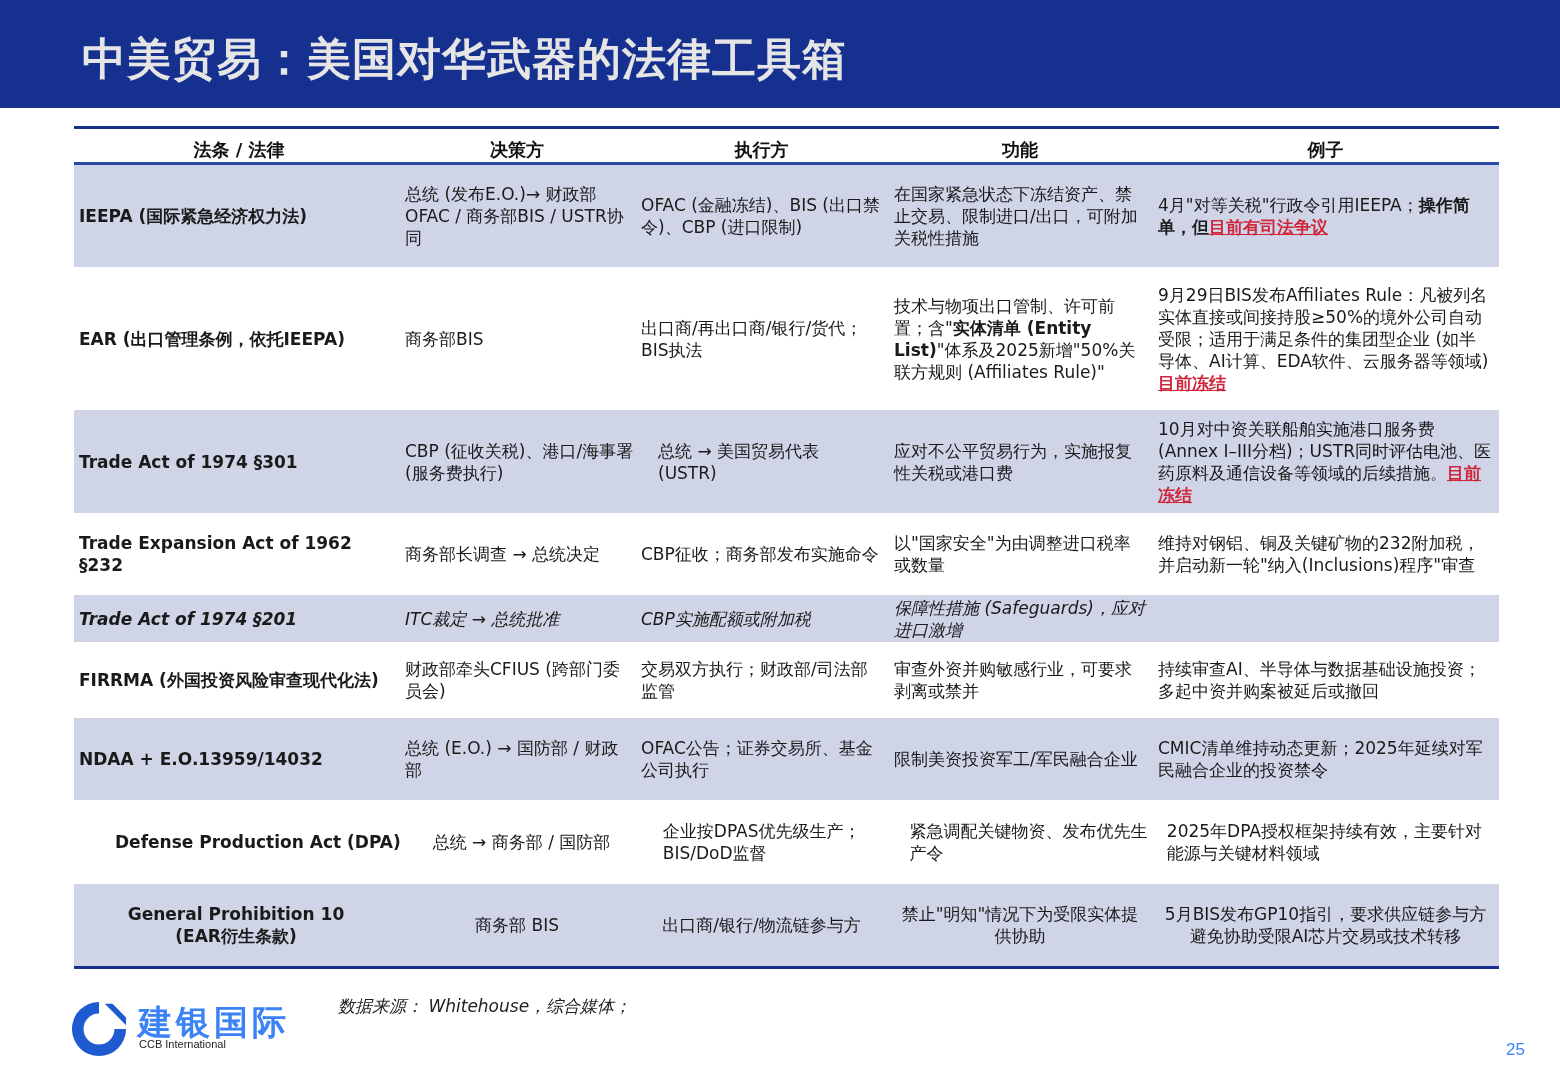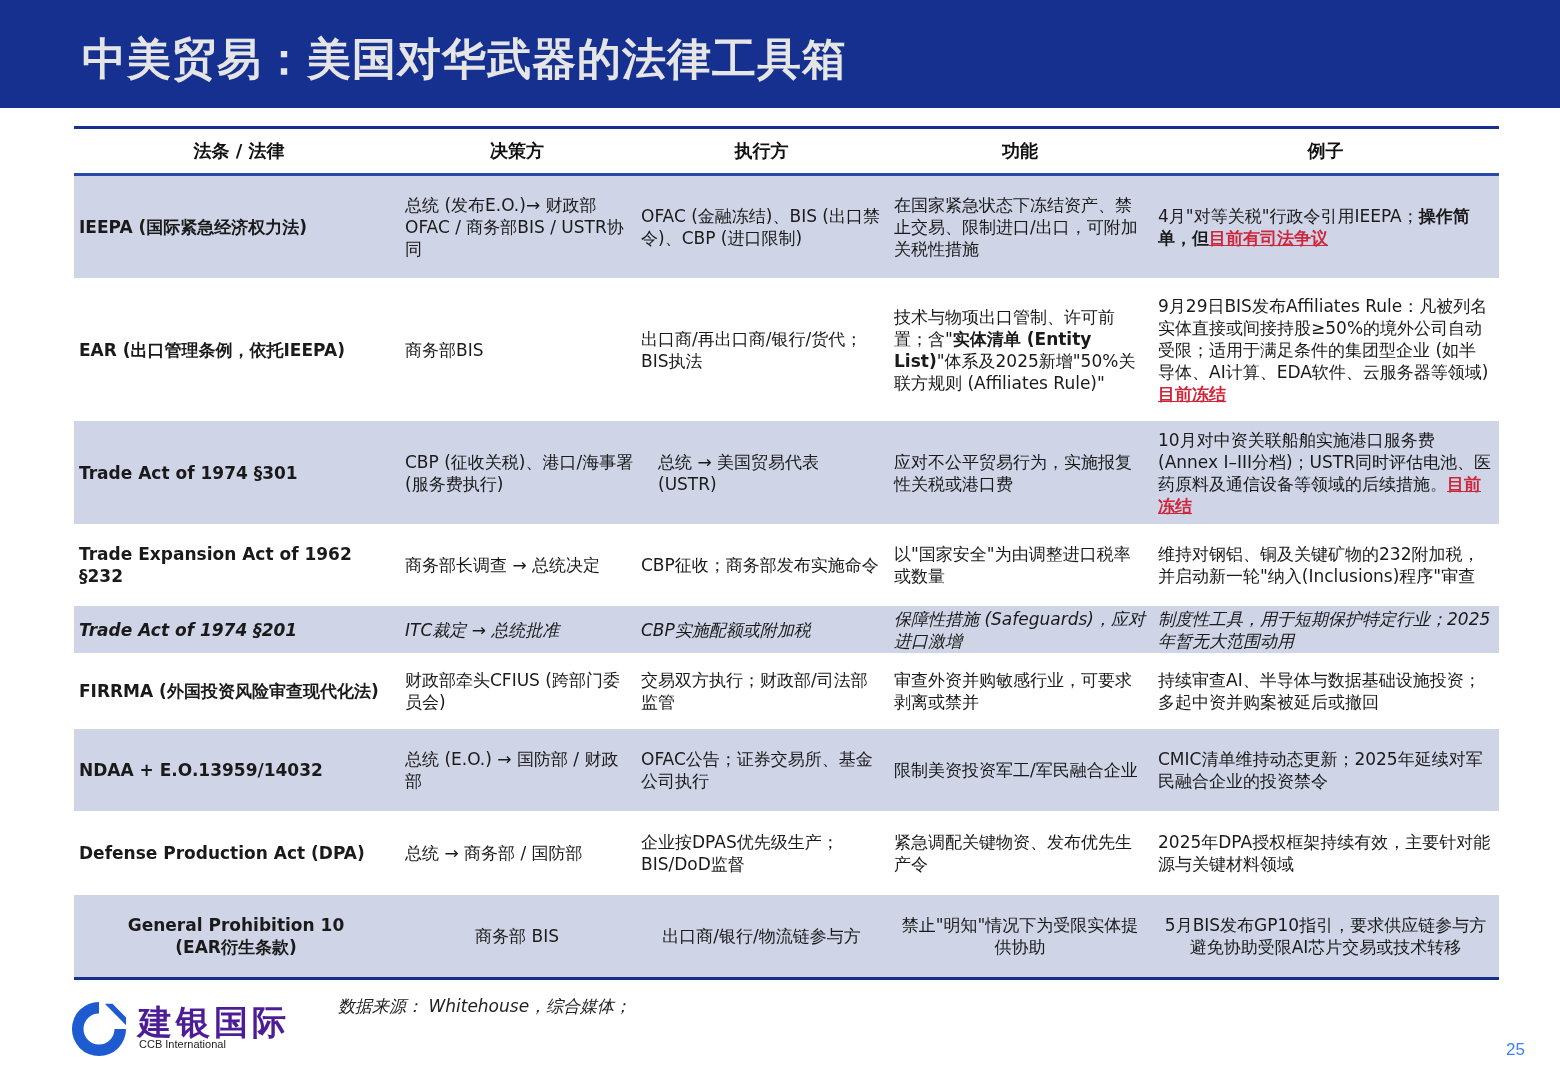--- a/index.html
+++ b/index.html
@@ -14,21 +14,21 @@
     position: absolute; left: 82px; top: 30px;
     font-size: 44px; font-weight: bold; color: #e5e5e5; letter-spacing: 1px;
     font-family: "DejaVu Sans", sans-serif;
   }
 
   .table-wrap {
     position: absolute; left: 74px; top: 126px; width: 1425px;
   }
   .rule-top { height: 3px; background: #15308f; }
   .thead {
-    display: flex; height: 47px; align-items: center;
+    display: flex; height: 36px; align-items: flex-end;
     border-bottom: 3px solid #2a49a8;
   }
   .th {
     font-size: 18px; font-weight: bold; text-align: center; color: #111;
   }
   .row { display: flex; align-items: center; }
   .row.shaded { background: #cfd5e7; }
   .cell { font-size: 17px; line-height: 22px; padding: 0 6px; color: #1a1a1a; }
   .c1 { width: 325px; font-weight: bold; padding-left: 5px; }
   .c2 { width: 236px; }
@@ -40,21 +40,21 @@
   .rule-bottom { height: 3px; background: #15308f; }
 
   .source {
     position: absolute; left: 338px; top: 995px;
     font-size: 17px; font-style: italic; color: #222;
   }
   .logo { position: absolute; left: 70px; top: 998px; width: 260px; height: 64px; }
   .logo-icon { position: absolute; left: 0; top: 2px; width: 58px; height: 58px; }
   .logo-cn {
     position: absolute; left: 68px; top: 2px;
-    font-size: 34px; font-weight: bold; color: #4c1d95; letter-spacing: 4px;
+    font-size: 34px; font-weight: bold; color: #3b82f6; letter-spacing: 4px;
   }
   .logo-en {
     position: absolute; left: 69px; top: 40px;
     font-size: 11px; color: #222; font-family: Liberation Sans, sans-serif;
   }
   .page-number {
     position: absolute; left: 1506px; top: 1040px; font-size: 17px; color: #3b82f6;
     font-family: "Liberation Sans", sans-serif;
   }
 </style>
@@ -113,40 +113,39 @@
     <div class="cell c3">CBP征收；商务部发布实施命令</div>
     <div class="cell c4">以"国家安全"为由调整进口税率或数量</div>
     <div class="cell c5">维持对钢铝、铜及关键矿物的232附加税，并启动新一轮"纳入(Inclusions)程序"审查</div>
   </div>
 
   <div class="row shaded" style="height:47px;font-style:italic;">
     <div class="cell c1">Trade Act of 1974 §201</div>
     <div class="cell c2">ITC裁定 → 总统批准</div>
     <div class="cell c3">CBP实施配额或附加税</div>
     <div class="cell c4">保障性措施 (Safeguards)，应对进口激增</div>
-    <div class="cell c5">制度性工具，用于短期保护特定行业；2025年暂无大范围动用</div>
   </div>
 
   <div class="row" style="height:76px;">
     <div class="cell c1">FIRRMA (外国投资风险审查现代化法)</div>
     <div class="cell c2">财政部牵头CFIUS (跨部门委员会)</div>
     <div class="cell c3">交易双方执行；财政部/司法部监管</div>
     <div class="cell c4">审查外资并购敏感行业，可要求剥离或禁并</div>
     <div class="cell c5">持续审查AI、半导体与数据基础设施投资；多起中资并购案被延后或撤回</div>
   </div>
 
   <div class="row shaded" style="height:82px;">
     <div class="cell c1">NDAA + E.O.13959/14032</div>
     <div class="cell c2">总统 (E.O.) → 国防部 / 财政部</div>
     <div class="cell c3">OFAC公告；证券交易所、基金公司执行</div>
     <div class="cell c4">限制美资投资军工/军民融合企业</div>
     <div class="cell c5">CMIC清单维持动态更新；2025年延续对军民融合企业的投资禁令</div>
   </div>
 
-  <div class="row" style="height:84px;">
+  <div class="row" style="height:84px;margin-left:36px;">
     <div class="cell c1">Defense Production Act (DPA)</div>
     <div class="cell c2">总统 → 商务部 / 国防部</div>
     <div class="cell c3">企业按DPAS优先级生产；BIS/DoD监督</div>
     <div class="cell c4">紧急调配关键物资、发布优先生产令</div>
     <div class="cell c5">2025年DPA授权框架持续有效，主要针对能源与关键材料领域</div>
   </div>
 
   <div class="row shaded" style="height:82px;text-align:center;">
     <div class="cell c1">
       <div>General Prohibition 10</div>

